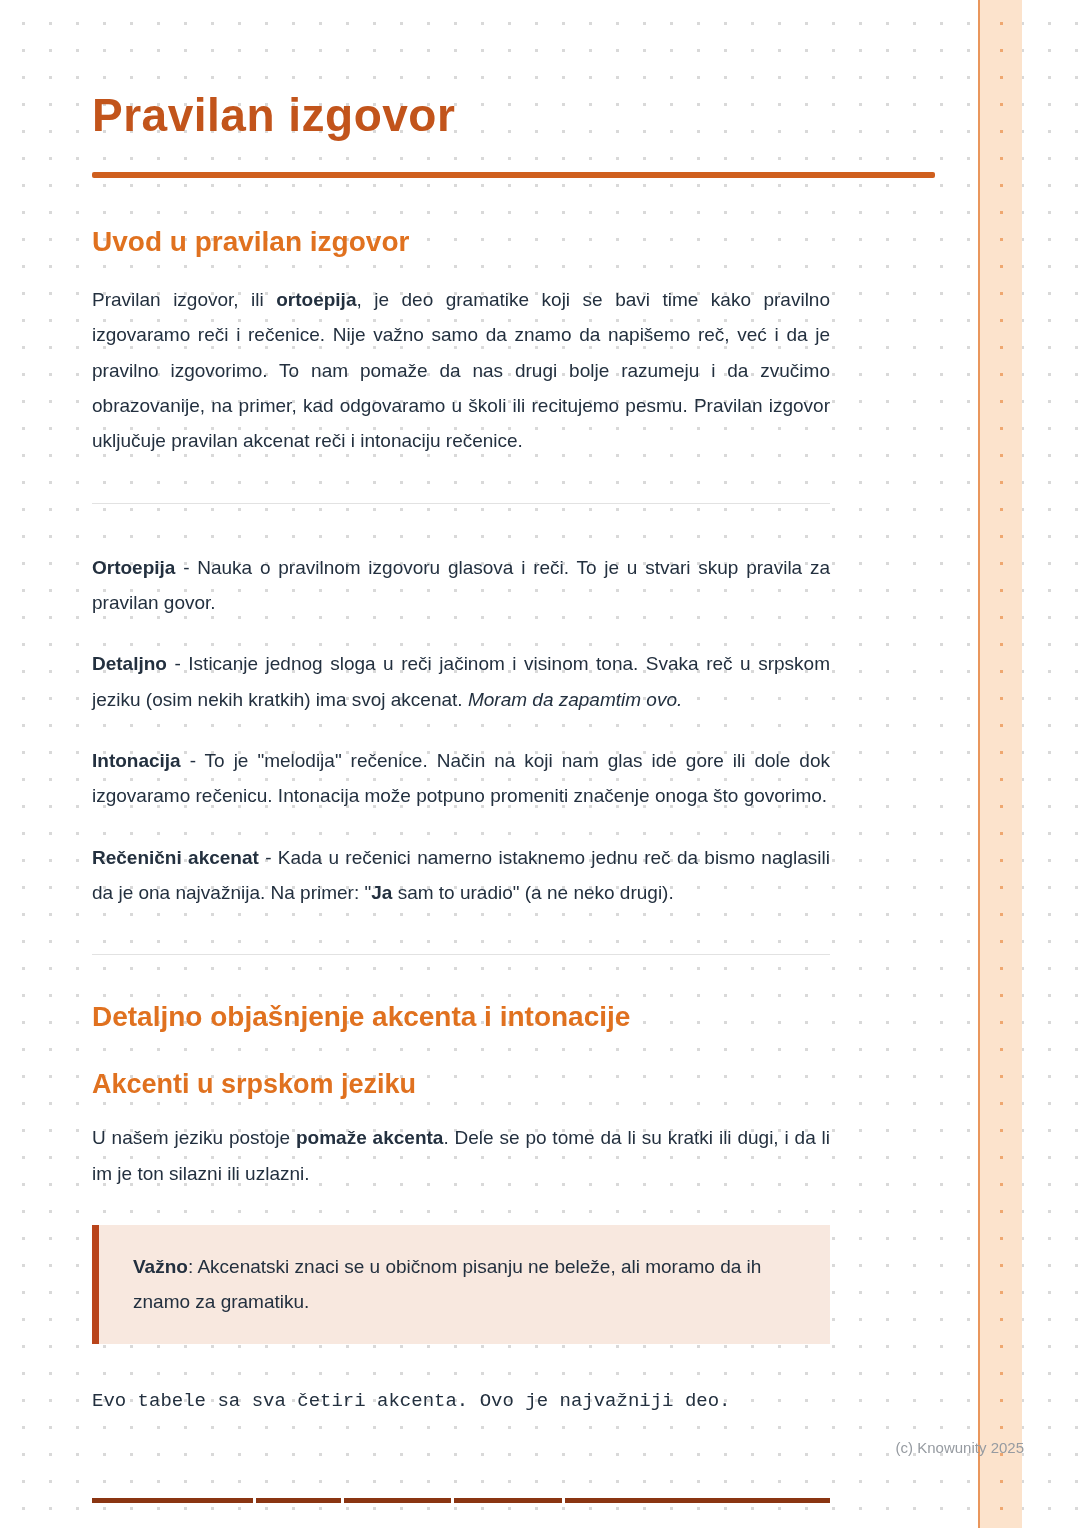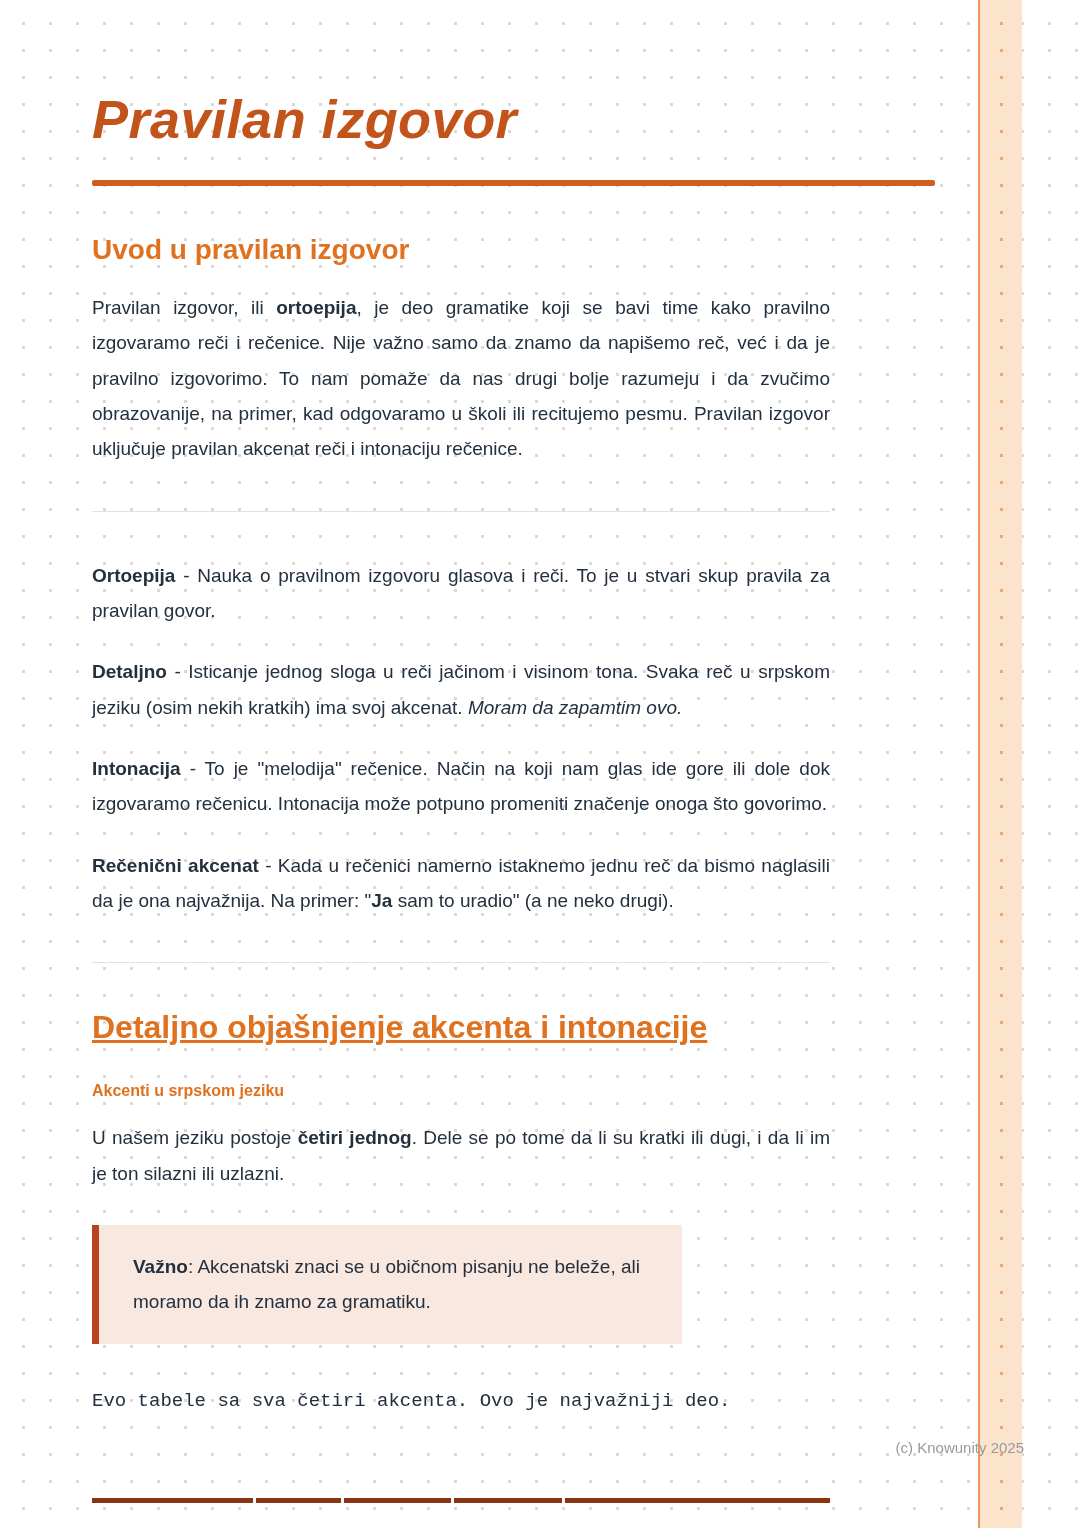--- a/index.html
+++ b/index.html
@@ -29,47 +29,46 @@
     border-left: 2px solid #e9965c;
   }
 
   .content {
     position: relative;
     padding: 88px 0 0 92px;
     width: 830px;
   }
 
   h1.doc-title {
-    font-size: 54px;
+    font-size: 46px;
     font-weight: 700;
     color: #c2541b;
     letter-spacing: 0.5px;
     margin-bottom: 30px;
-    font-style: italic;
   }
 
   .title-rule {
     width: 843px;
     height: 6px;
     background: #cf5f1e;
     border-radius: 2px;
     margin-bottom: 48px;
   }
 
   h2.section-heading {
     font-size: 28px;
     font-weight: 700;
     color: #e0711f;
     margin-bottom: 24px;
   }
 
-  h2.section-heading.large { font-size: 32px; text-decoration: underline; }
+  h2.section-heading.large { font-size: 28px; }
 
   h3.sub-heading {
-    font-size: 16px;
+    font-size: 27px;
     font-weight: 700;
     color: #e0711f;
     margin: 36px 0 20px 0;
   }
 
   p.body-text {
     width: 738px;
     font-size: 19px;
     line-height: 1.86;
     color: #23303f;
@@ -81,21 +80,21 @@
   .i { font-style: italic; }
 
   hr.divider {
     border: none;
     border-top: 1px solid #e2e2e2;
     width: 738px;
     margin: 44px 0 46px 0;
   }
 
   .callout {
-    width: 590px;
+    width: 738px;
     background: #f8e8df;
     border-left: 7px solid #b9441b;
     padding: 24px 34px 24px 34px;
     margin: 34px 0 40px 0;
   }
   .callout p.body-text {
     width: auto;
     margin: 0;
     text-align: left;
   }
@@ -151,21 +150,21 @@
       <p class="body-text"><span class="b">Detaljno</span><span> - Isticanje jednog sloga u reči jačinom i visinom tona. Svaka reč u srpskom jeziku (osim nekih kratkih) ima svoj akcenat. </span><span class="i">Moram da zapamtim ovo.</span></p>
       <p class="body-text"><span class="b">Intonacija</span><span> - To je "melodija" rečenice. Način na koji nam glas ide gore ili dole dok izgovaramo rečenicu. Intonacija može potpuno promeniti značenje onoga što govorimo.</span></p>
       <p class="body-text"><span class="b">Rečenični akcenat</span><span> - Kada u rečenici namerno istaknemo jednu reč da bismo naglasili da je ona najvažnija. Na primer: "</span><span class="b">Ja</span><span> sam to uradio" (a ne neko drugi).</span></p>
     </section>
 
     <hr class="divider">
 
     <section>
       <h2 class="section-heading large">Detaljno objašnjenje akcenta i intonacije</h2>
       <h3 class="sub-heading">Akcenti u srpskom jeziku</h3>
-      <p class="body-text"><span>U našem jeziku postoje </span><span class="b">četiri jednog</span><span>. Dele se po tome da li su kratki ili dugi, i da li im je ton silazni ili uzlazni.</span></p>
+      <p class="body-text"><span>U našem jeziku postoje </span><span class="b">pomaže akcenta</span><span>. Dele se po tome da li su kratki ili dugi, i da li im je ton silazni ili uzlazni.</span></p>
 
       <div class="callout">
         <p class="body-text"><span class="b">Važno</span><span>: Akcenatski znaci se u običnom pisanju ne beleže, ali moramo da ih znamo za gramatiku.</span></p>
       </div>
 
       <p class="body-text closing">Evo tabele sa sva četiri akcenta. Ovo je najvažniji deo.</p>
     </section>
 
   </main>
 

